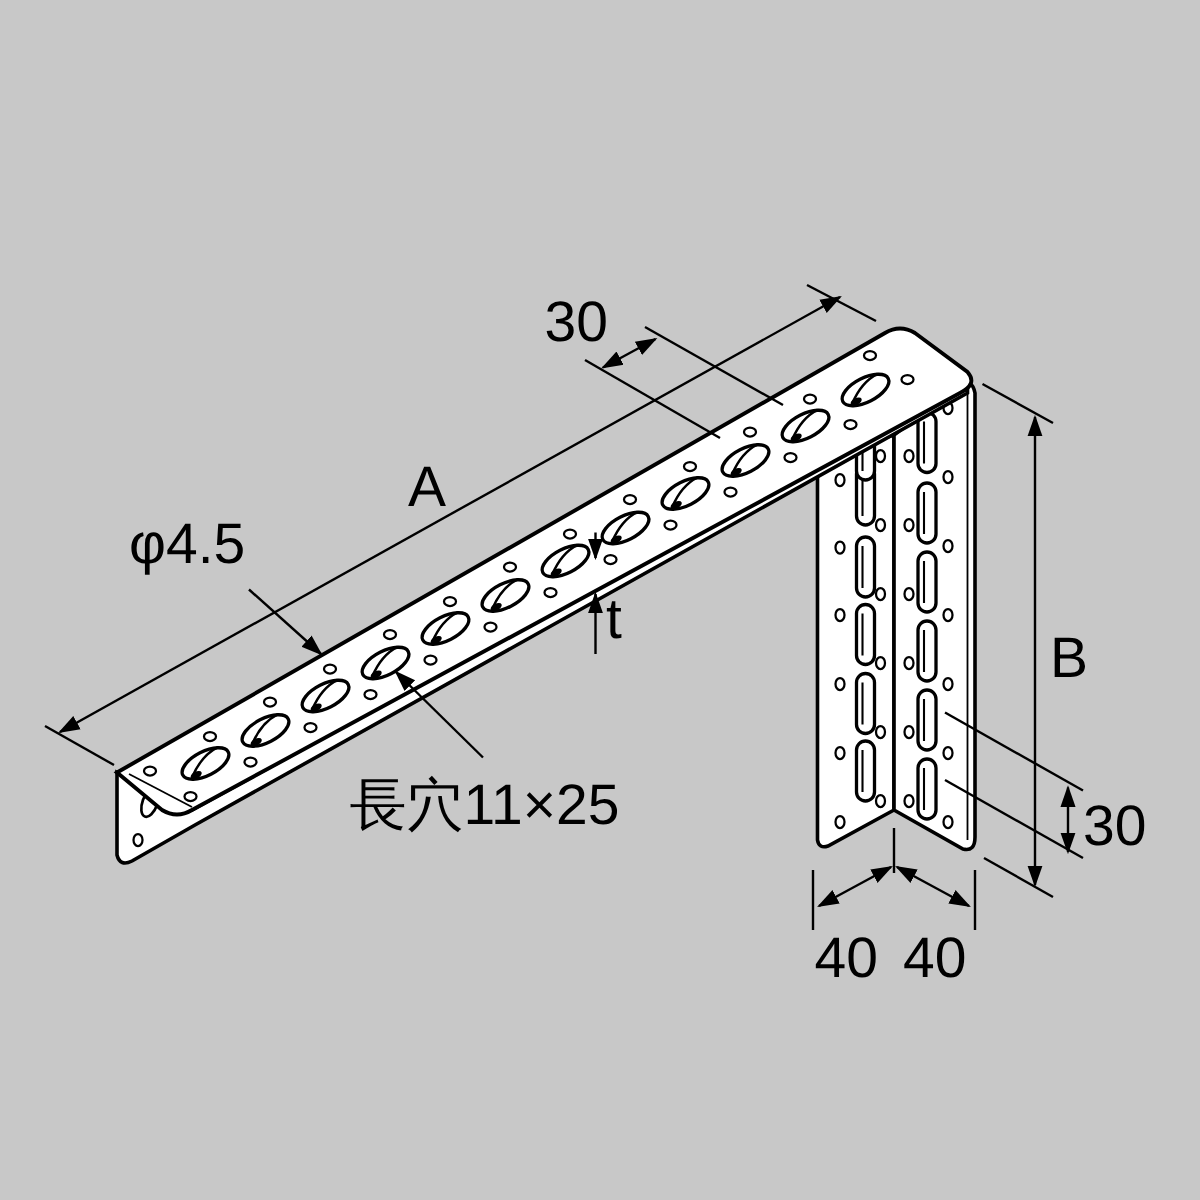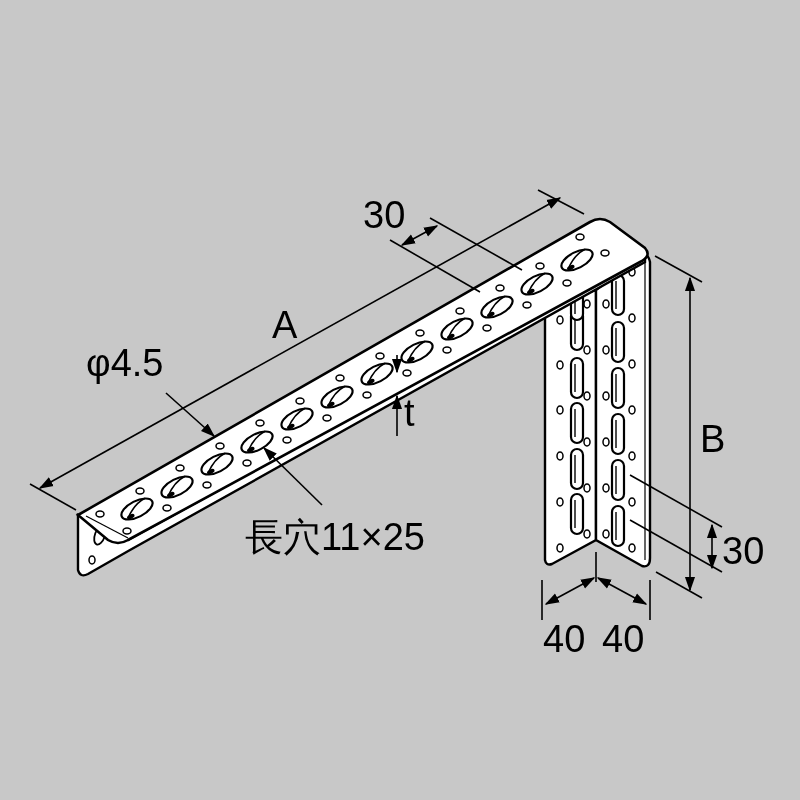--- a/index.html
+++ b/index.html
@@ -166,18 +166,18 @@
       <line x1="166" y1="393" x2="214" y2="436" marker-end="url(#arr)"></line>
 
       <line x1="322" y1="505" x2="264" y2="448" marker-end="url(#arr)"></line>
     </g>
   </svg>
 
   <div class="lbl" style="left:363px;top:196px;">30</div>
   <div class="lbl" style="left:272px;top:306px;">A</div>
   <div class="lbl" style="left:86px;top:344px;font-style:normal;">φ4.5</div>
   <div class="lbl" style="left:404px;top:394px;">t</div>
-  <div class="lbl" style="left:245px;top:518px;">長穴11×25</div>
+  <div class="lbl" style="left:233px;top:518px;">長穴11×25</div>
   <div class="lbl" style="left:700px;top:420px;">B</div>
   <div class="lbl" style="left:722px;top:532px;">30</div>
   <div class="lbl" style="left:543px;top:620px;">40</div>
   <div class="lbl" style="left:602px;top:620px;">40</div>
 </div>
 
 </body></html>

